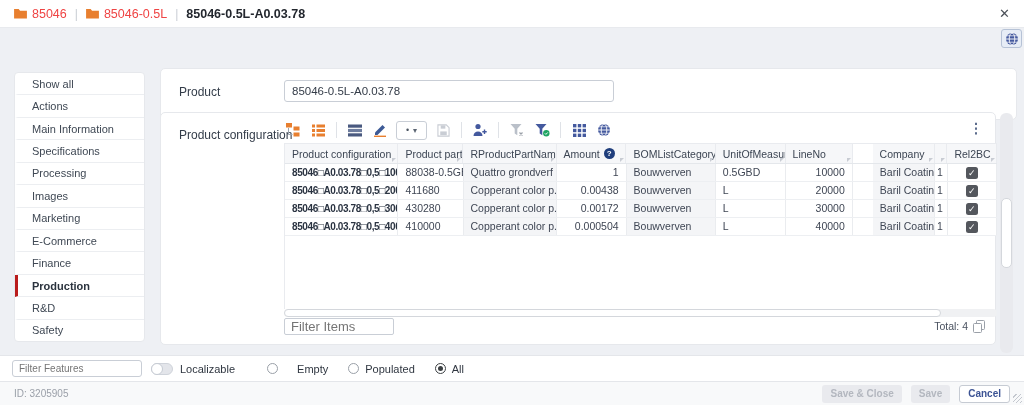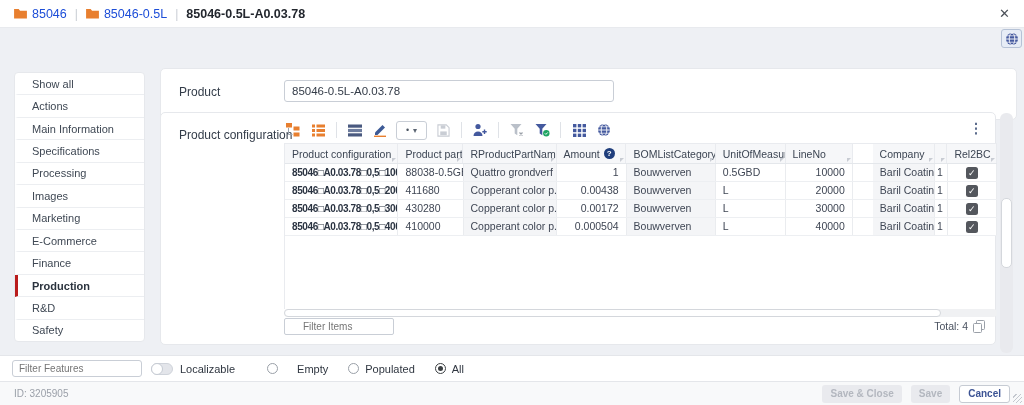--- a/index.html
+++ b/index.html
@@ -4,21 +4,21 @@
 <style>
   * { margin:0; padding:0; box-sizing:border-box; }
   html,body { background:#eef0f4; }
   body { font-family:"Liberation Sans", sans-serif; }
   .screen { position:relative; width:1024px; height:405px; background:#eef0f4; overflow:hidden; }
 
   
   .topbar { position:absolute; left:0; top:0; width:1024px; height:28px; background:#fff;
             border-bottom:1px solid #e8eaee; display:flex; align-items:center; padding:0 14px; }
   .crumbs { display:flex; align-items:center; gap:8px; }
-  .crumb { display:flex; align-items:center; gap:5px; font-size:12.5px; color:#1d4ed8; }
+  .crumb { display:flex; align-items:center; gap:5px; font-size:12.5px; color:#ef4444; }
   .crumb.current { color:#23272e; font-weight:700; }
   .bc-sep { color:#c9cdd4; font-size:12px; }
   .close-x { position:absolute; right:14px; top:6px; font-size:13px; color:#4b5058; cursor:pointer; line-height:16px; }
 
   
   .globe-btn { position:absolute; left:1001px; top:29px; width:21px; height:19px; background:#e7edf6;
                border:1px solid #b6c2d6; border-radius:3px; display:flex; align-items:center; justify-content:center; cursor:pointer; }
 
   
   .sidebar { position:absolute; left:14px; top:60px; width:131px; height:270px; background:#fff;
@@ -74,22 +74,22 @@
               line-height:12px; text-align:center; cursor:pointer; }
 
   
   .hscroll { position:absolute; left:123px; top:196px; width:713px; height:8px; background:#f0f1f3; border-radius:4px; }
   .hthumb { position:absolute; left:0; top:0; width:657px; height:8px; background:#fff; border:1px solid #d4d7dc; border-radius:4px; cursor:grab; }
   .vscroll { position:absolute; left:1000px; top:113px; width:13px; height:240px; background:#e9eaee; border-radius:6px; }
   .vthumb { position:absolute; left:1px; top:85px; width:11px; height:70px; background:#fff; border:1px solid #d4d7dc; border-radius:5px; cursor:grab; }
 
   
   .tfoot { position:absolute; left:123px; right:10px; top:203px; height:20px; display:flex; align-items:center; justify-content:space-between; }
-  .items-filter { width:110px; height:17px; border:1px solid #c9ced6; border-radius:2px; font-size:10px;
-                  padding:0 18px; color:#343c48; font-family:"Liberation Sans",sans-serif; }
+  .items-filter { width:110px; height:17px; border:1px solid #c9ced6; border-radius:2px; font-size:13px;
+                  padding:0 6px; color:#343c48; font-family:"Liberation Sans",sans-serif; }
   .total { display:flex; align-items:center; gap:5px; font-size:10.5px; color:#4a5260; }
 
   
   .filterbar { position:absolute; left:0; top:355px; width:1024px; height:27px; background:#fff;
                border-top:1px solid #e4e6ea; border-bottom:1px solid #e4e6ea; display:flex; align-items:center; padding:0 12px; }
   .features-filter { width:130px; height:17px; border:1px solid #c9ced6; border-radius:3px; font-size:10px;
                      padding:0 6px; color:#343c48; font-family:"Liberation Sans",sans-serif; }
   .toggle { width:22px; height:12px; background:#e3e5ea; border:1px solid #cfd3da; border-radius:7px;
             margin-left:9px; position:relative; cursor:pointer; }
   .toggle .knob { position:absolute; left:-1px; top:-1px; width:12px; height:12px; background:#fff;

